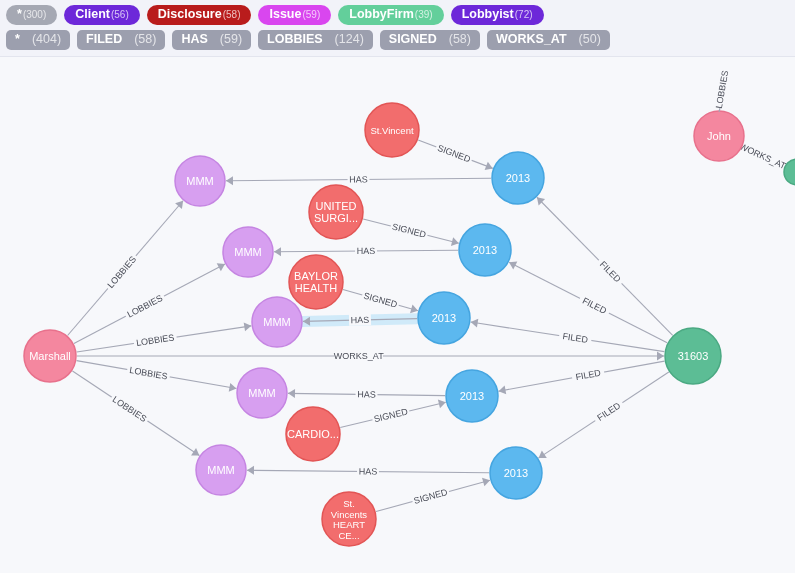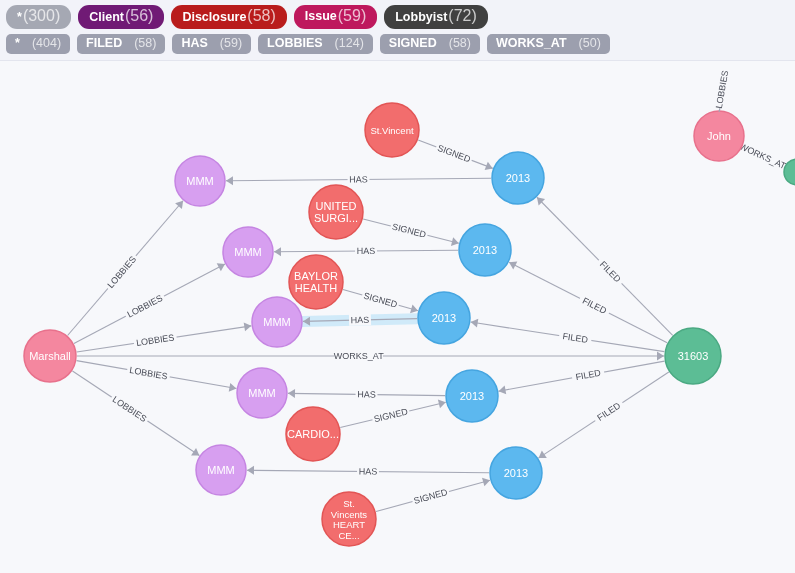--- a/index.html
+++ b/index.html
@@ -25,21 +25,21 @@
     display:inline-flex;align-items:baseline;
     border-radius:11px;
     padding:3px 11px 4px 11px;
     font-size:12.5px;font-weight:bold;
     color:#ffffff;
     line-height:1.05;
     white-space:nowrap;
     cursor:pointer;
     user-select:none;
   }
-  .chip .cnt{font-weight:normal;opacity:.72;font-size:16px;margin-left:1px;}
+  .chip .cnt{font-weight:normal;opacity:.72;font-size:10px;margin-left:1px;}
   .rel-chip{
     display:inline-flex;align-items:baseline;
     border-radius:5px;
     padding:3px 9px 4px 9px;
     font-size:12.5px;font-weight:bold;
     color:#ffffff;
     background:#9c9fae;
     line-height:1.05;
     white-space:nowrap;
     cursor:pointer;
@@ -299,33 +299,37 @@
       </g>
   </svg>
 </div>
 
 <div id="legend">
   <div class="legend-row" id="node-type-row">
       <div class="chip" style="background: rgb(165, 168, 179);">
         <span>*</span>
         <span class="cnt">(300)</span>
       </div>
-      <div class="chip" style="background: #701a75; text-align: center;">
+      <div class="chip" style="background: #6d28d9; text-align: center;">
         <span>Client</span>
         <span class="cnt">(56)</span>
       </div>
       <div class="chip" style="background: #b91c1c;">
         <span>Disclosure</span>
         <span class="cnt">(58)</span>
       </div>
-      <div class="chip" style="background: #be185d; align-items: center;">
+      <div class="chip" style="background: #d946ef;">
         <span>Issue</span>
         <span class="cnt">(59)</span>
       </div>
-      <div class="chip" style="background: #404040;">
+      <div class="chip" style="background: rgb(99, 207, 155);">
+        <span>LobbyFirm</span>
+        <span class="cnt">(39)</span>
+      </div>
+      <div class="chip" style="background: #6d28d9;">
         <span>Lobbyist</span>
         <span class="cnt">(72)</span>
       </div>
     </div>
   <div class="legend-row" id="rel-type-row">
       <div class="rel-chip">
         <span>*</span>
         <span class="cnt">(404)</span>
       </div>
       <div class="rel-chip">

